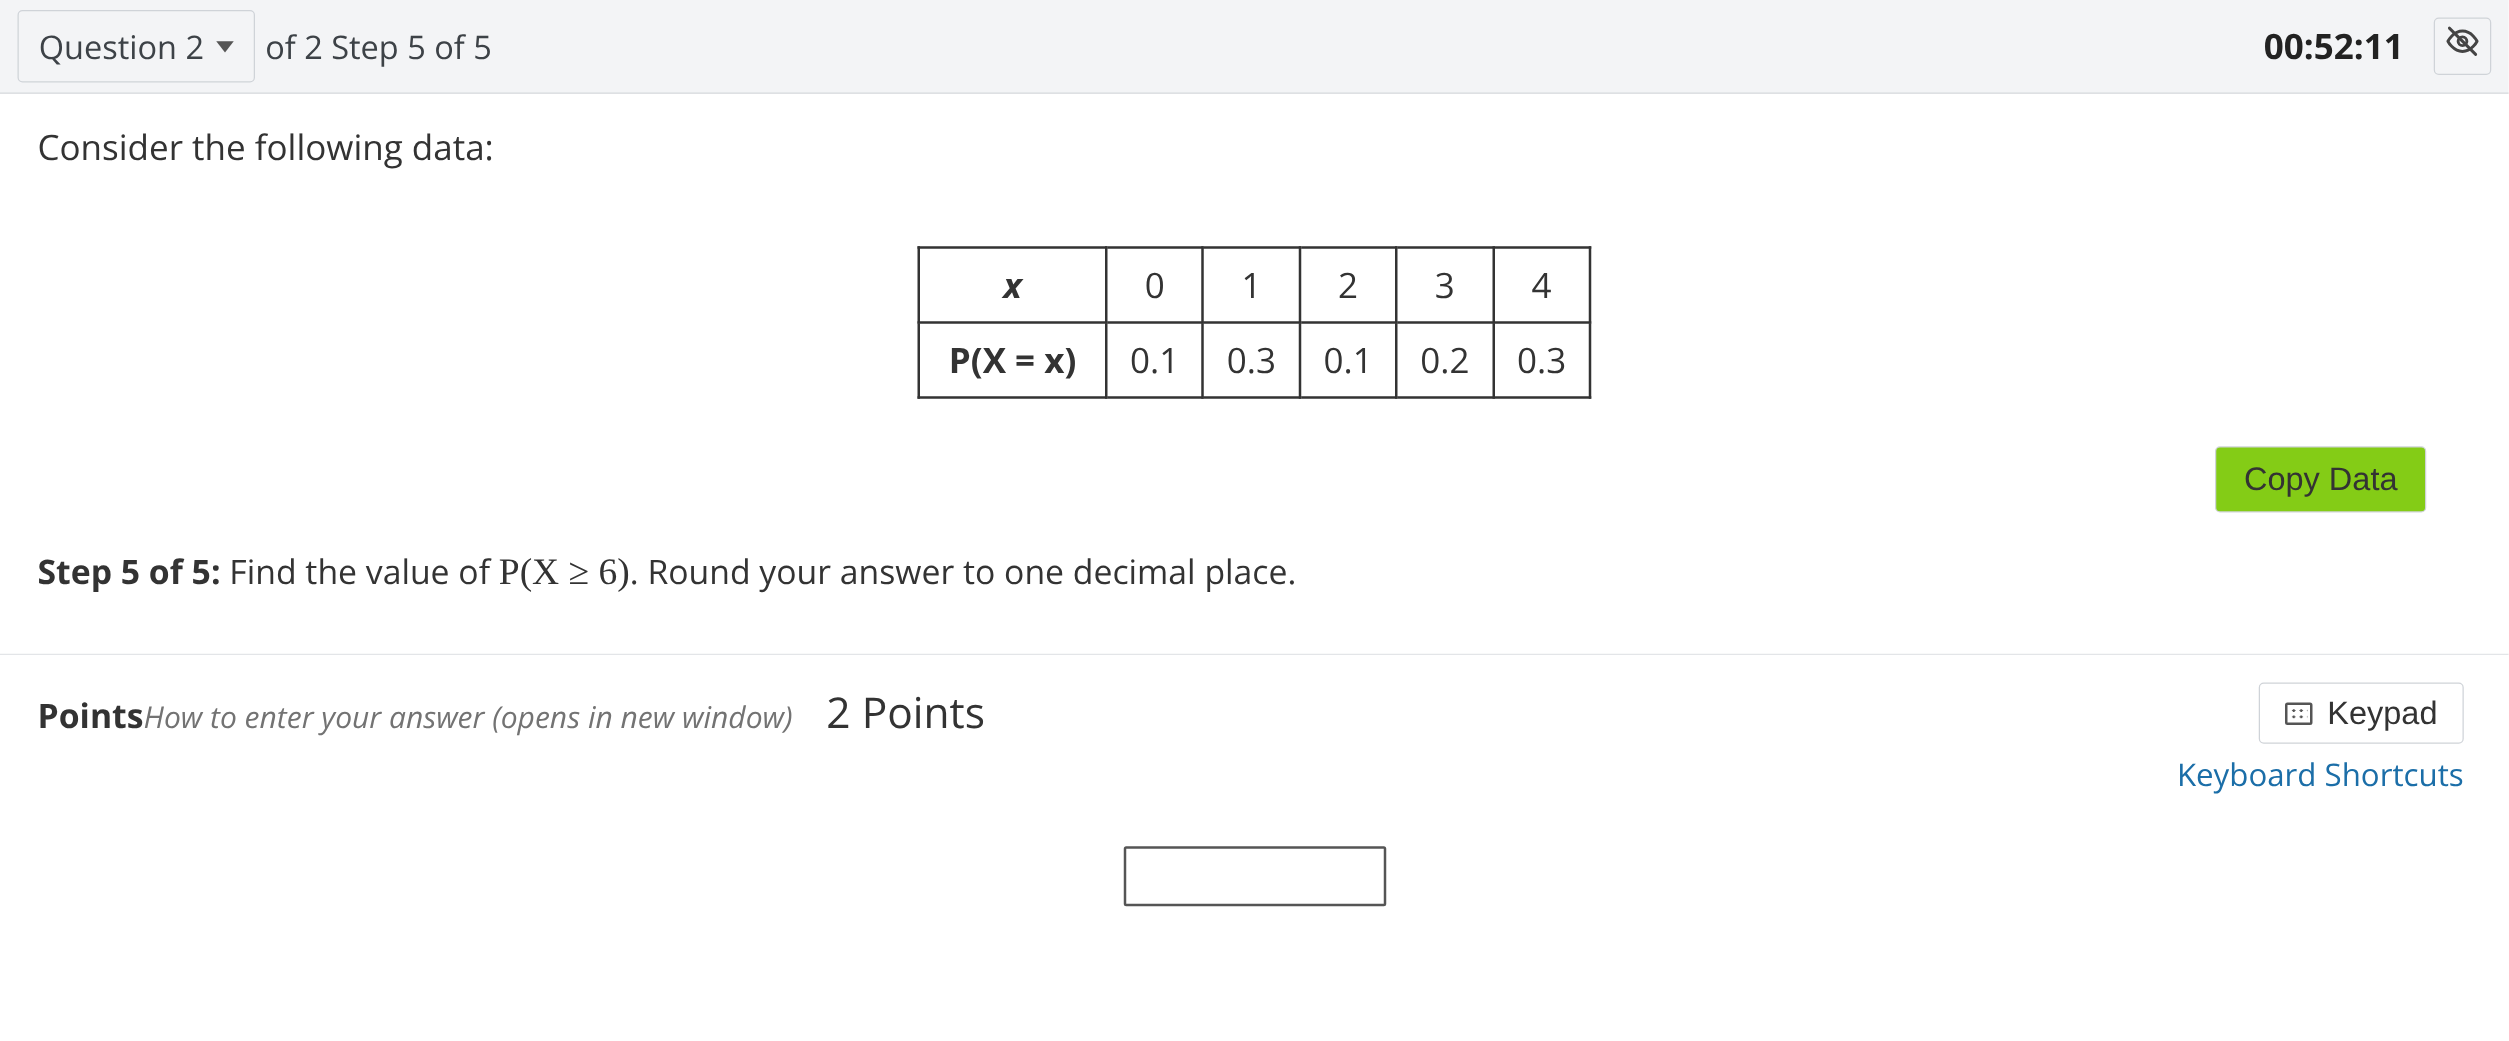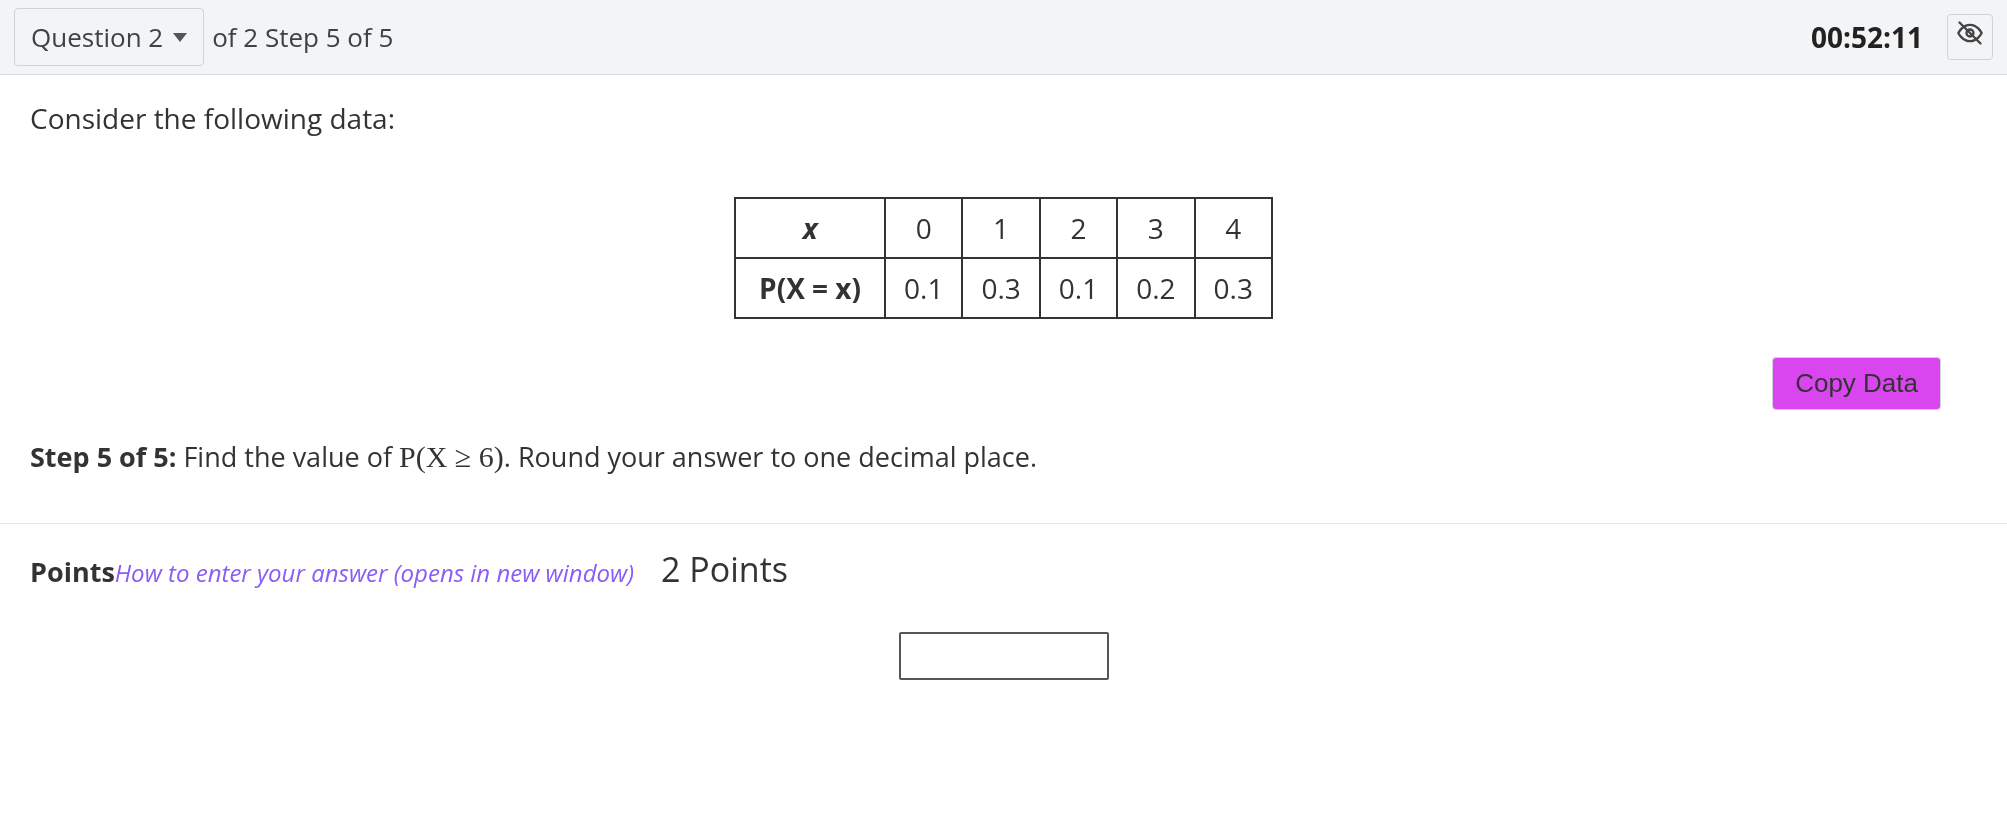--- a/index.html
+++ b/index.html
@@ -69,40 +69,40 @@
     font-weight: 700;
     padding: 10px 22px;
     min-width: 150px;
   }
   .italic-var { font-style: italic; font-weight: 700; }
 
   .copy-row { display: flex; justify-content: flex-end; padding: 38px 36px 0 0; }
   .btn {
     border: 1px solid #cfd3d8;
     border-radius: 4px;
-    background: #d946ef;
+    background: #84cc16;
     color: #333;
     padding: 10px 22px;
     font-size: 26px;
     cursor: pointer;
   }
 
   .step { padding: 28px 30px 40px 30px; font-size: 27px; color: #333; }
   .step b { font-weight: 700; }
   .mathpx { font-family: "Times New Roman", serif; font-size: 30px; }
 
   .divider { border-top: 1px solid #e3e5e8; margin-top: 8px; }
 
   .answerbar {
     display: flex; align-items: flex-start;
     padding: 22px 36px 0 30px;
     gap: 24px;
   }
   .answer-label { font-weight: 700; font-size: 27px; color: #333; }
-  .answer-help { font-style: italic; color: #8b5cf6; font-size: 24px; font-weight: 400; cursor: pointer; }
+  .answer-help { font-style: italic; color: #737373; font-size: 24px; font-weight: 400; cursor: pointer; }
   .points { font-size: 34px; color: #333; }
   .answer-right { margin-left: auto; display: flex; flex-direction: column; align-items: flex-end; gap: 8px; }
   .keypad-btn {
     border: 1px solid #cfd3d8; border-radius: 4px; background: #fff;
     display: inline-flex; align-items: center; gap: 12px;
     padding: 8px 20px; font-size: 26px; cursor: pointer; color: #333;
   }
   .keypad-icon { width: 22px; height: 18px; display: inline-block; position: relative; }
   .keypad-icon::before {
     content:""; position:absolute; inset:0;
@@ -182,19 +182,26 @@
   </div>
 
   <div class="divider"></div>
 
   <div class="answerbar">
     <div>
       <span class="answer-label">Points</span><span class="answer-help">How to enter your answer (opens in new window)</span>
       &nbsp;&nbsp;
       <span class="points">2 Points</span>
     </div>
+    <div class="answer-right">
+      <button class="keypad-btn">
+        <span class="keypad-icon"></span>
+        <span>Keypad</span>
+      </button>
+      <span class="kbd-link">Keyboard Shortcuts</span>
+    </div>
   </div>
 
   <div class="input-row">
     <input class="answer-input" type="text" value="" style="">
   </div>
 
 </div>
 
 </body></html>

